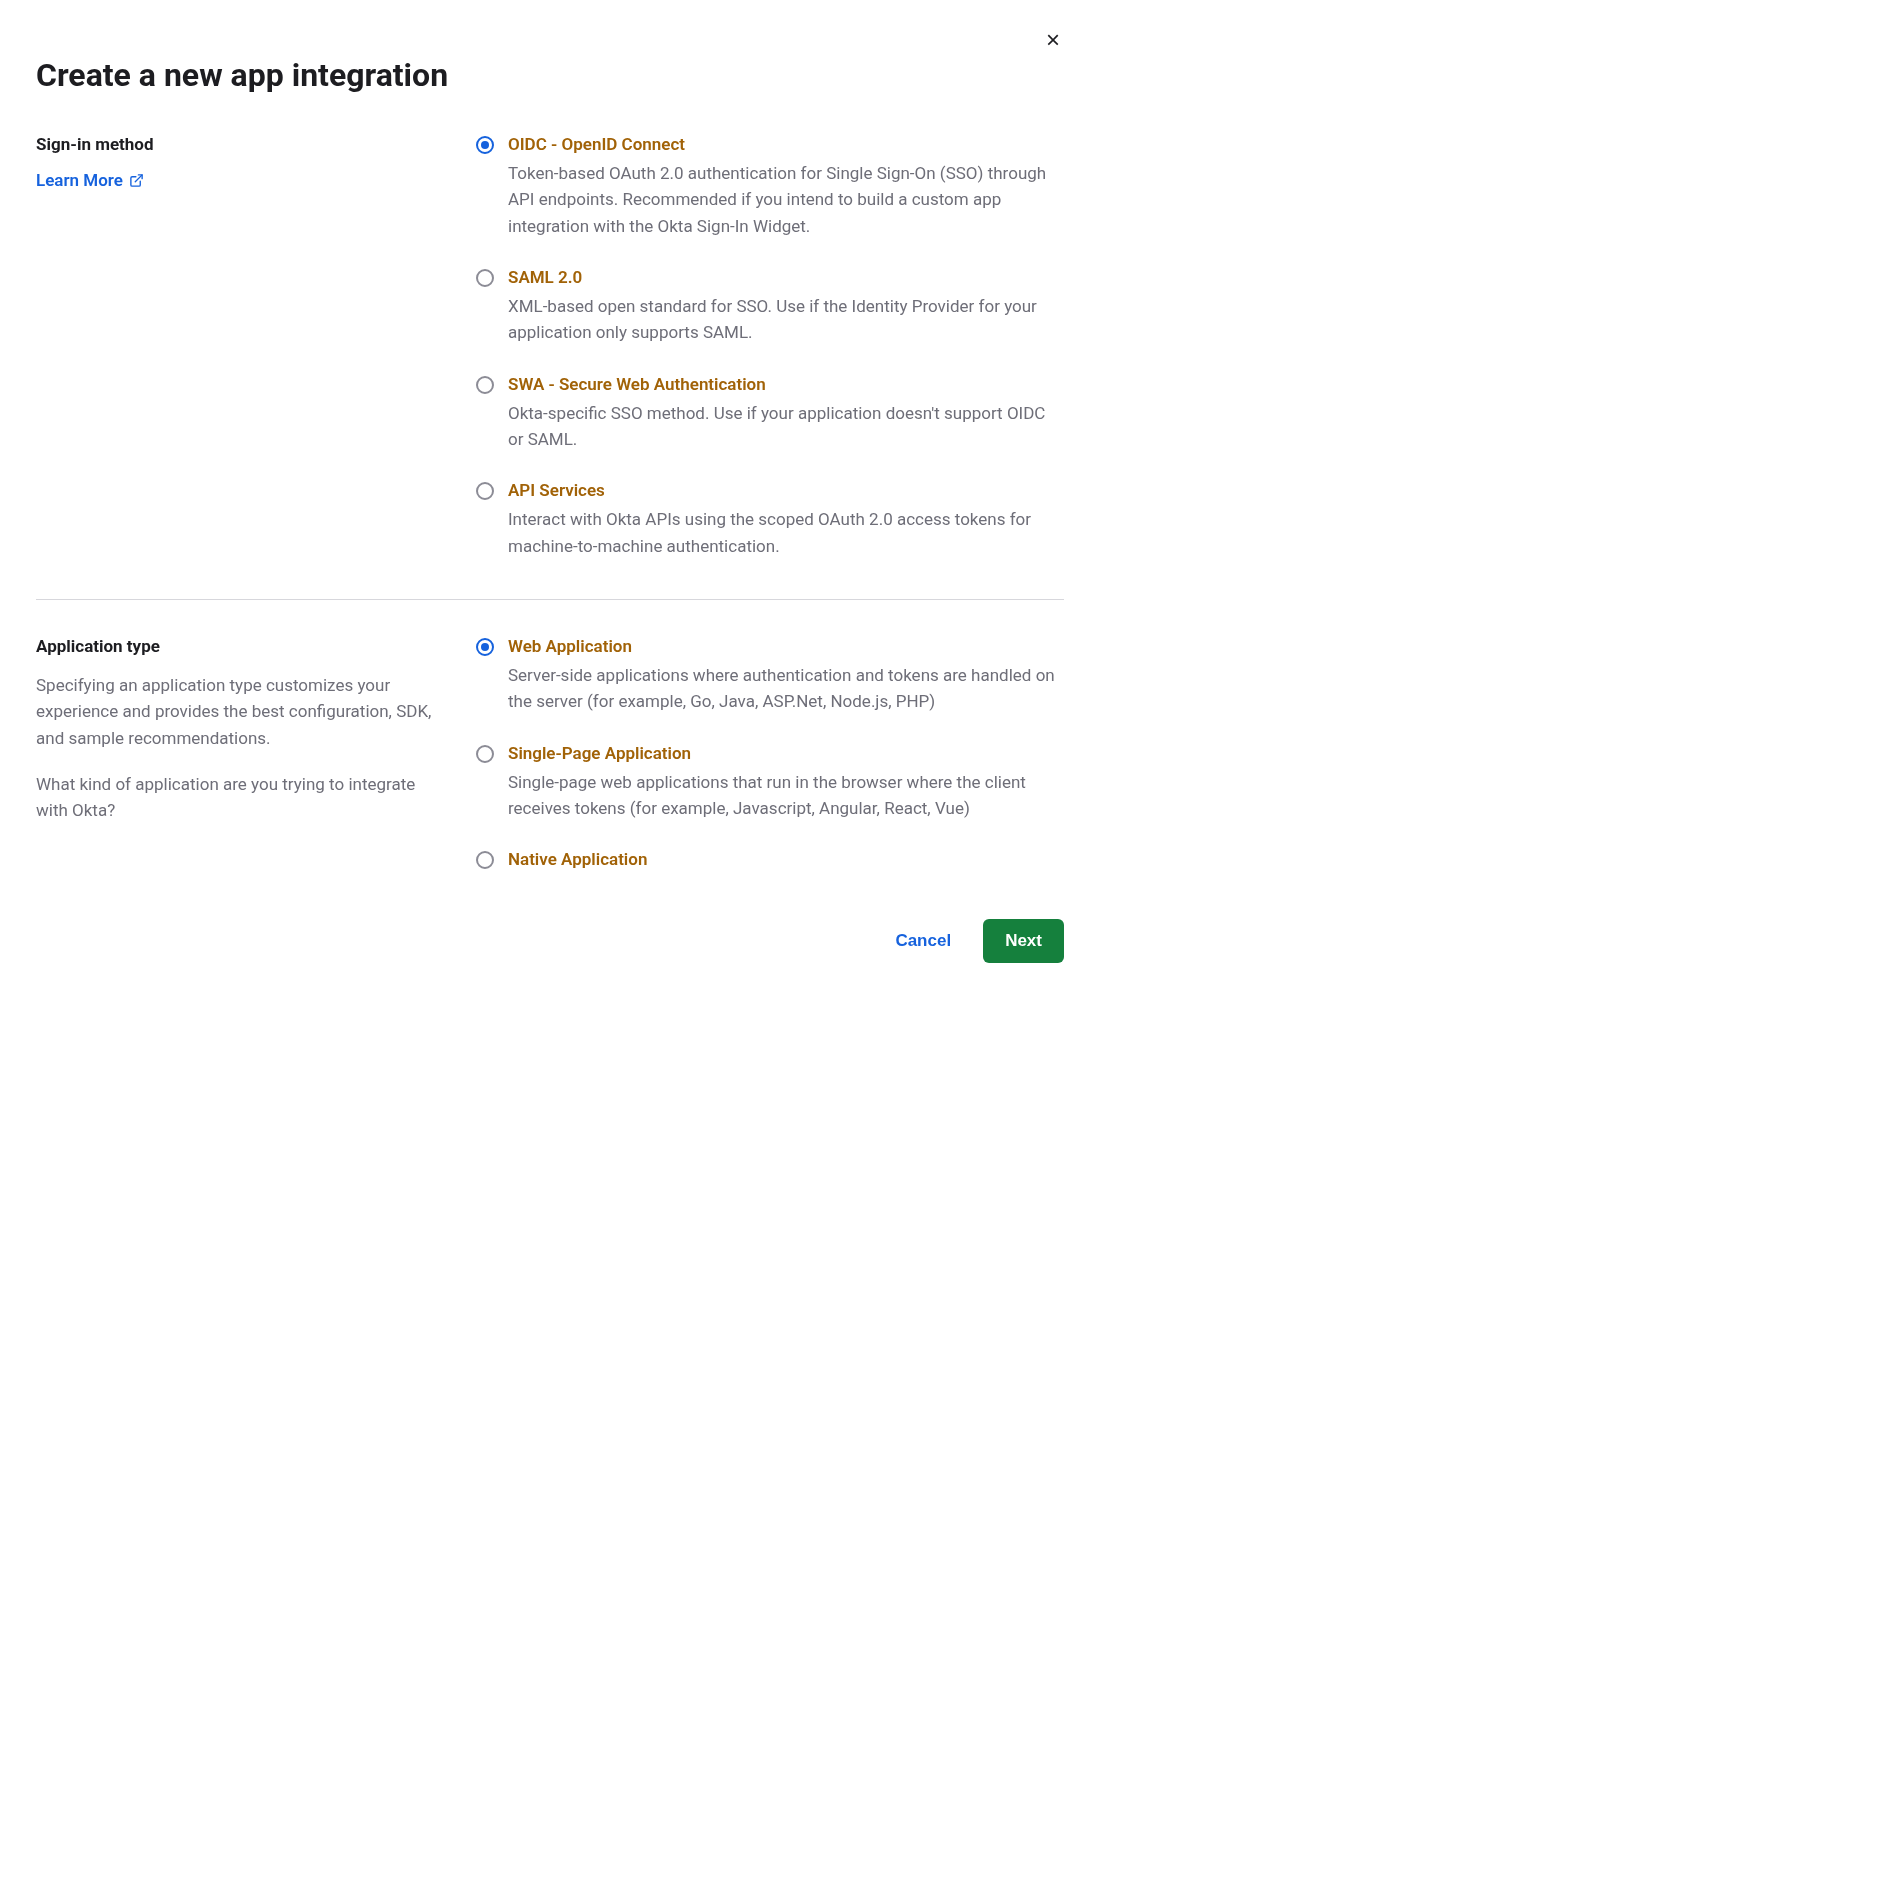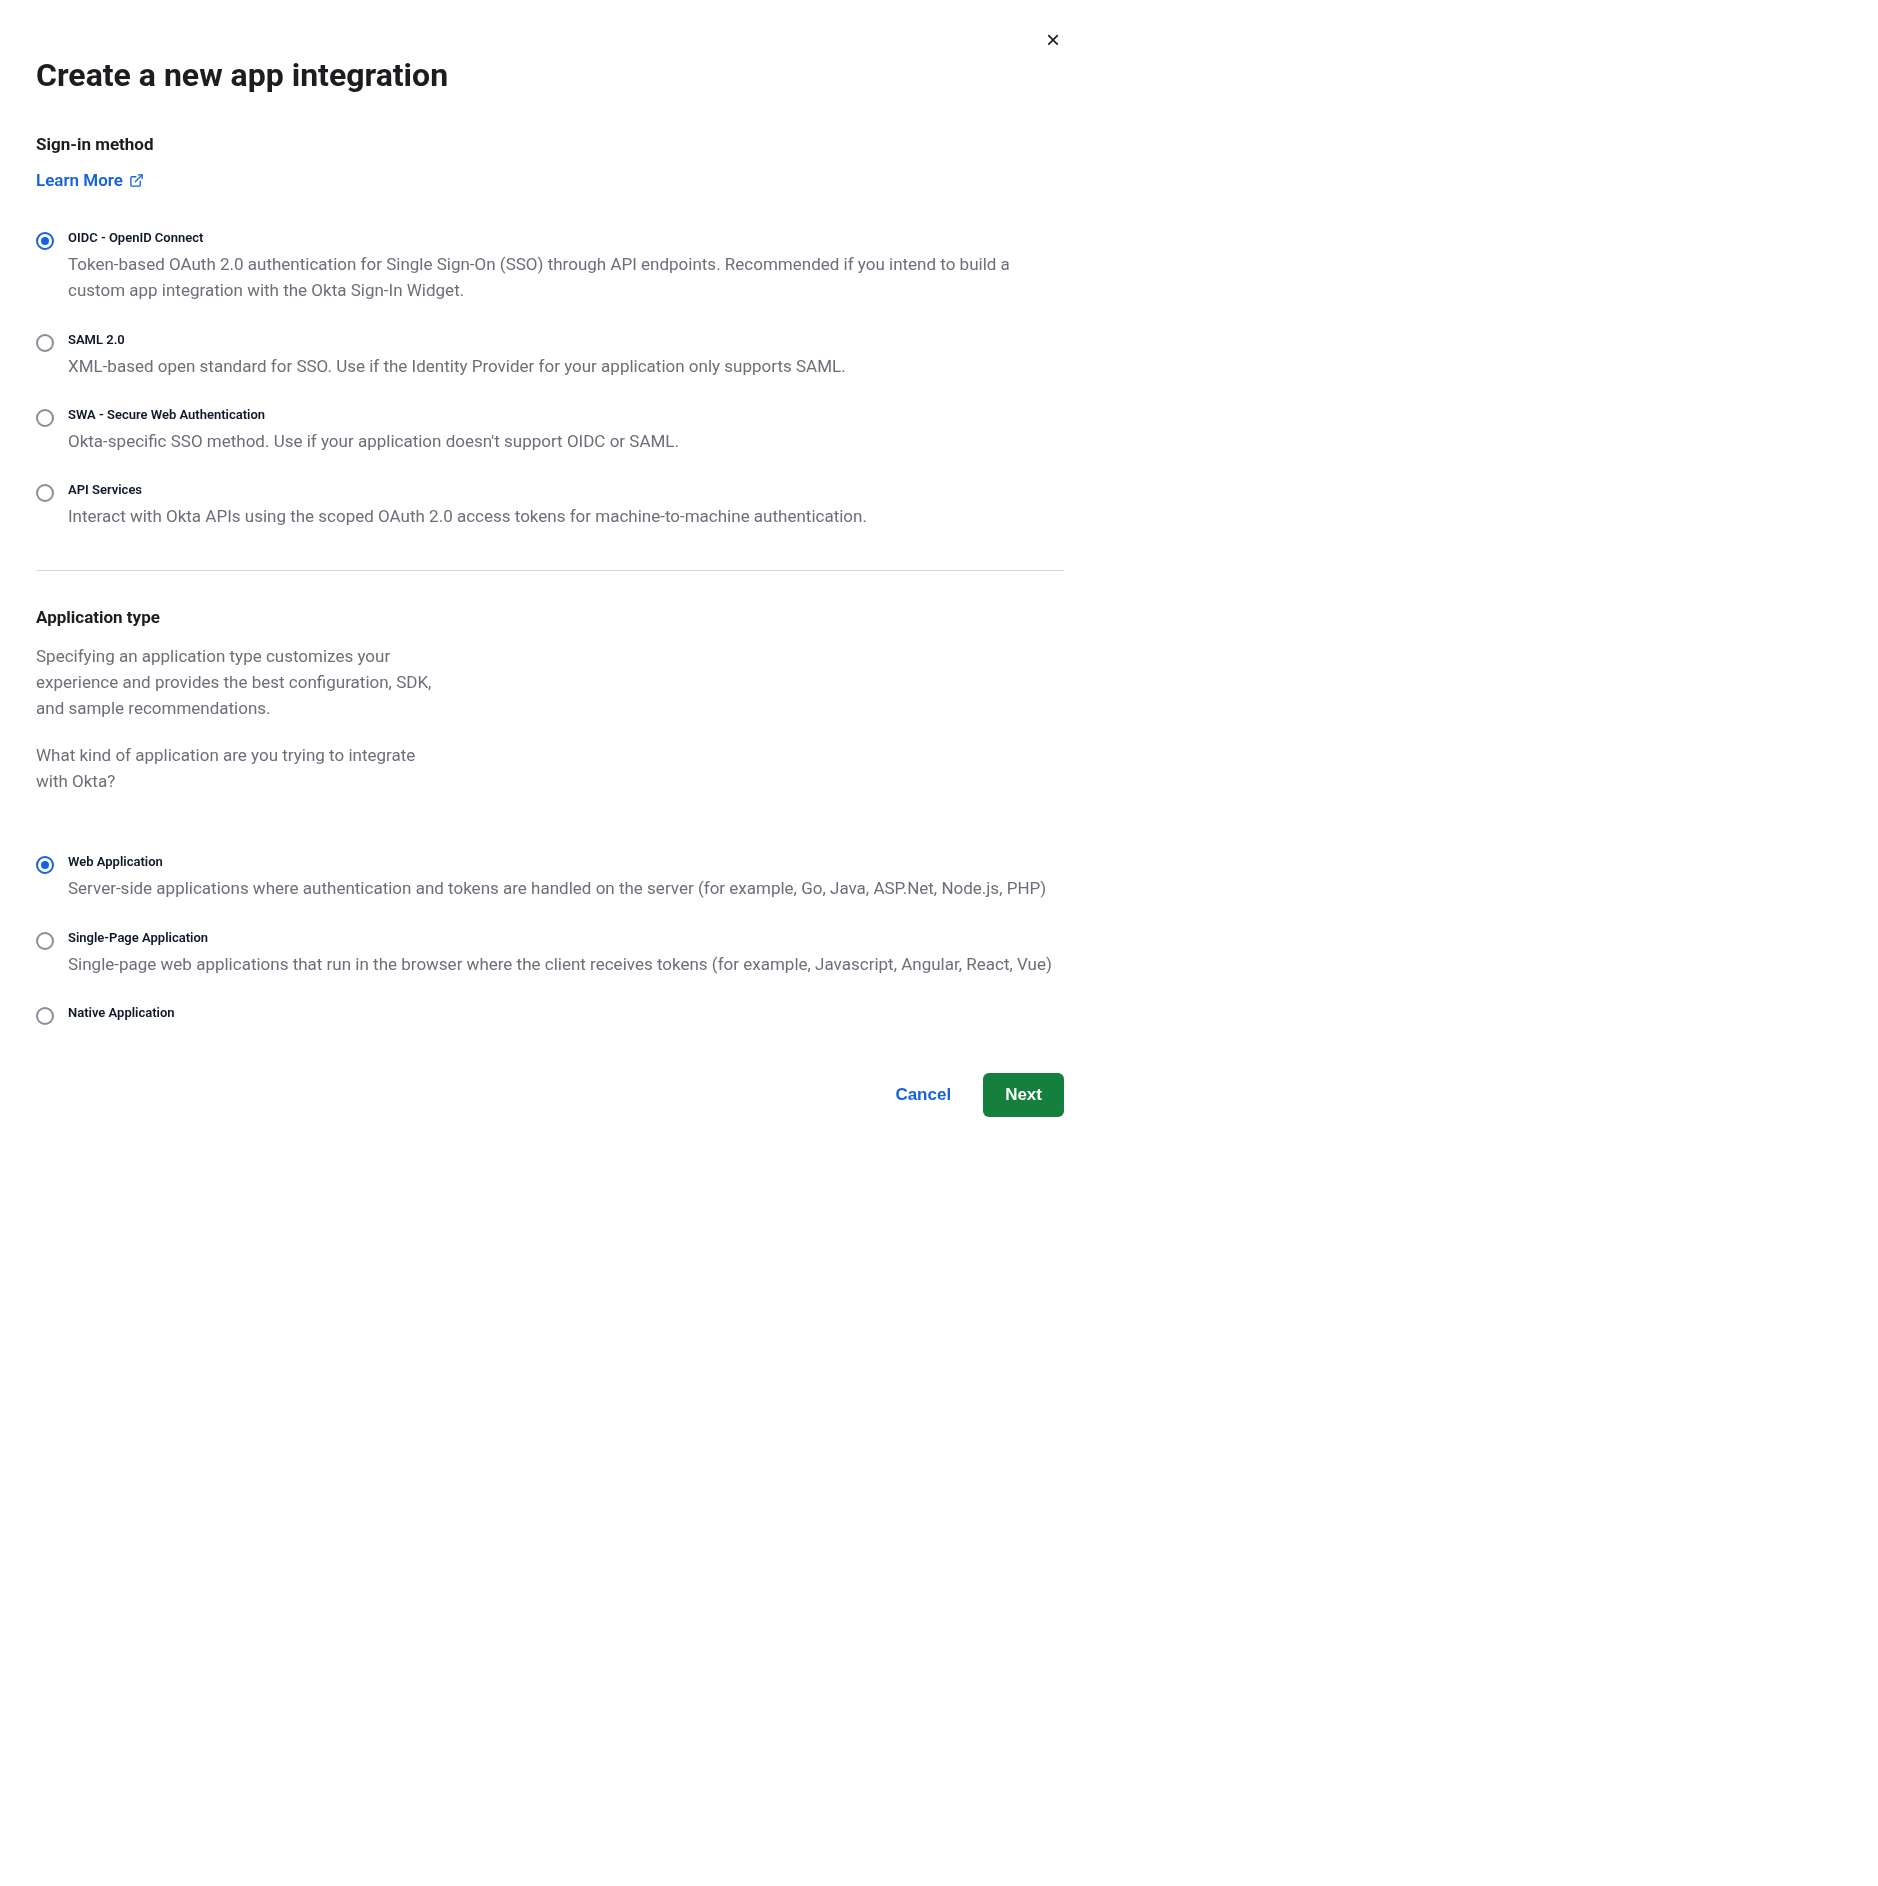--- a/index.html
+++ b/index.html
@@ -27,21 +27,20 @@
   h1.page-title {
     font-size: 32px;
     font-weight: 700;
     color: #1d1d21;
     margin-bottom: 40px;
     margin-top: -4px;
   }
   .section {
     display: flex;
     gap: 40px;
-    flex-direction: column;
   }
   .section-left {
     width: 400px;
     flex-shrink: 0;
   }
   .section-left h2 {
     font-size: 17px;
     font-weight: 700;
     color: #1d1d21;
     margin-bottom: 16px;
@@ -99,23 +98,23 @@
     top: 50%; left: 50%;
     transform: translate(-50%, -50%);
     width: 8px; height: 8px;
     background: #1662dd;
     border-radius: 50%;
   }
   .option-body {
     flex: 1;
   }
   .option-title {
-    font-size: 13px;
-    font-weight: 600;
-    color: #0f172a;
+    font-size: 17px;
+    font-weight: 600;
+    color: #a16207;
     margin-bottom: 6px;
   }
   .option-desc {
     font-size: 17px;
     line-height: 1.55;
     color: #6e6e78;
   }
   hr.divider {
     border: none;
     border-top: 1px solid #d7d7dc;

